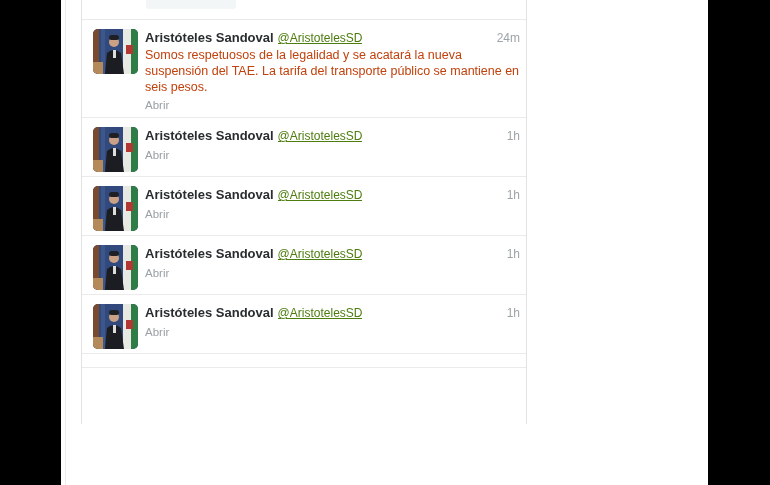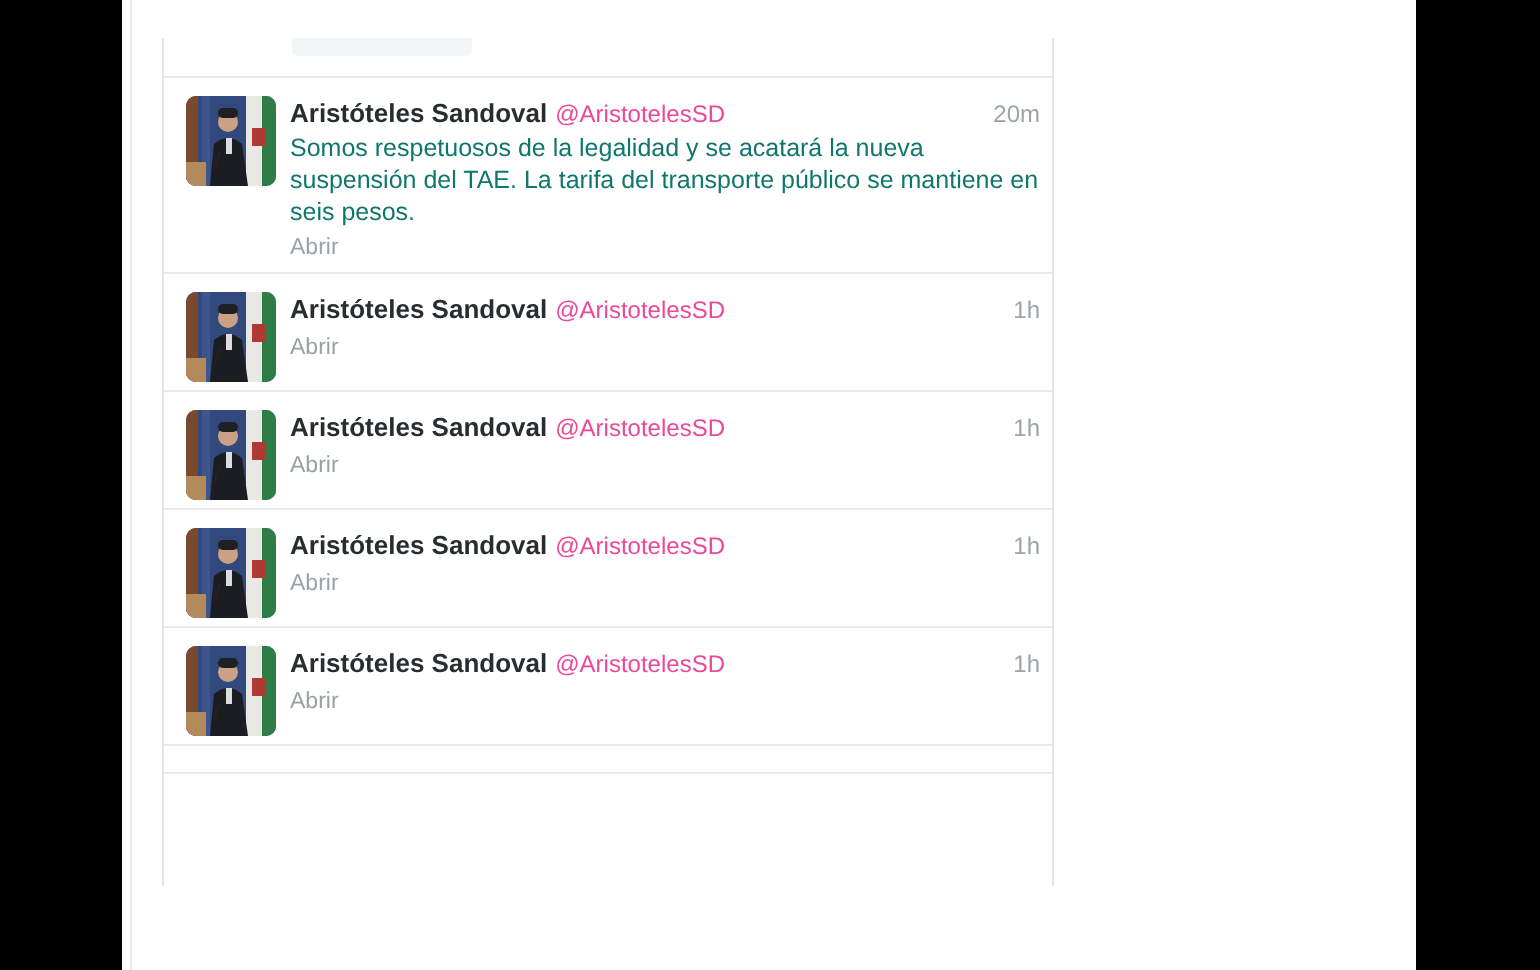--- a/index.html
+++ b/index.html
@@ -10,44 +10,43 @@
   }
   .letterbox{position:absolute;top:0;height:485px;background:#000;}
   .letterbox.left{left:0;width:61px;}
   .letterbox.right{left:708px;width:62px;}
   .side-line{position:absolute;left:65px;top:0;width:1px;height:485px;background:#ececec;}
   .feed{
     position:absolute;left:81px;top:0;width:446px;height:424px;
     box-sizing:border-box;background:#fff;
     border-left:1px solid #e3e3e3;border-right:1px solid #e3e3e3;
     overflow:hidden;
-    margin-top:19px;
   }
   .stub{height:19px;border-bottom:1px solid #e9e9e9;position:relative;}
   .stub-remnant{
     position:absolute;left:64px;top:0;width:90px;height:9px;
     background:#f3f6f6;border-radius:0 0 3px 3px;
   }
   .tweet{
     display:flex;align-items:flex-start;
     padding:9px 6px 4px 11px;
     border-bottom:1px solid #ebebeb;
     cursor:pointer;
   }
   .avatar{
     width:45px;height:45px;border-radius:5px;overflow:hidden;
     flex:none;margin-right:7px;display:block;
   }
   .tw-body{flex:1;min-width:0;}
   .tw-header{display:flex;align-items:baseline;line-height:17px;white-space:nowrap;}
   .tw-name{font-weight:bold;font-size:13px;color:#292d2f;}
-  .tw-handle{font-size:12px;color:#ec4899;margin-left:4px;overflow:hidden;}
+  .tw-handle{font-size:12px;color:#4d7c0f;margin-left:4px;overflow:hidden;text-decoration:underline;}
   .tw-spacer{flex:1;}
   .tw-time{font-size:12px;color:#9da3a7;margin-left:8px;}
-  .tw-text{font-size:12.5px;line-height:16px;color:#0f766e;}
+  .tw-text{font-size:12.5px;line-height:16px;color:#c2410c;}
   .tw-open{
     display:inline-block;font-size:11.5px;color:#9aa0a4;
     margin-top:3px;line-height:13px;text-decoration:none;text-align:right;
   }
 </style>
 </head>
 <body>
 
 <div class="letterbox left"></div>
 <div class="letterbox right"></div>
@@ -71,21 +70,21 @@
       <rect x="16" y="6" width="10" height="5" rx="2.5" fill="#202024"></rect>
       <path d="M12 45 L14 24 Q21 18 28 24 L31 45 Z" fill="#1b1d22"></path>
       <rect x="20" y="21" width="3" height="8" fill="#dcdcdc"></rect>
       <line x1="17" y1="28" x2="14" y2="37" stroke="#24201c" stroke-width="1.6"></line>
     </svg>
     <div class="tw-body">
       <div class="tw-header">
         <span class="tw-name">Aristóteles Sandoval</span>
         <span class="tw-handle">@AristotelesSD</span>
         <span class="tw-spacer"></span>
-        <span class="tw-time">20m</span>
+        <span class="tw-time">24m</span>
       </div>
       <div class="tw-text">Somos respetuosos de la legalidad y se acatará la nueva suspensión del TAE. La tarifa del transporte público se mantiene en seis pesos.</div>
       <a class="tw-open">Abrir</a>
     </div>
   </div>
 
   <div class="tweet">
     <svg class="avatar" viewBox="0 0 45 45" aria-hidden="true">
       <rect width="45" height="45" fill="#31497c"></rect>
       <rect x="8" y="0" width="4" height="45" fill="#3d568c"></rect>

